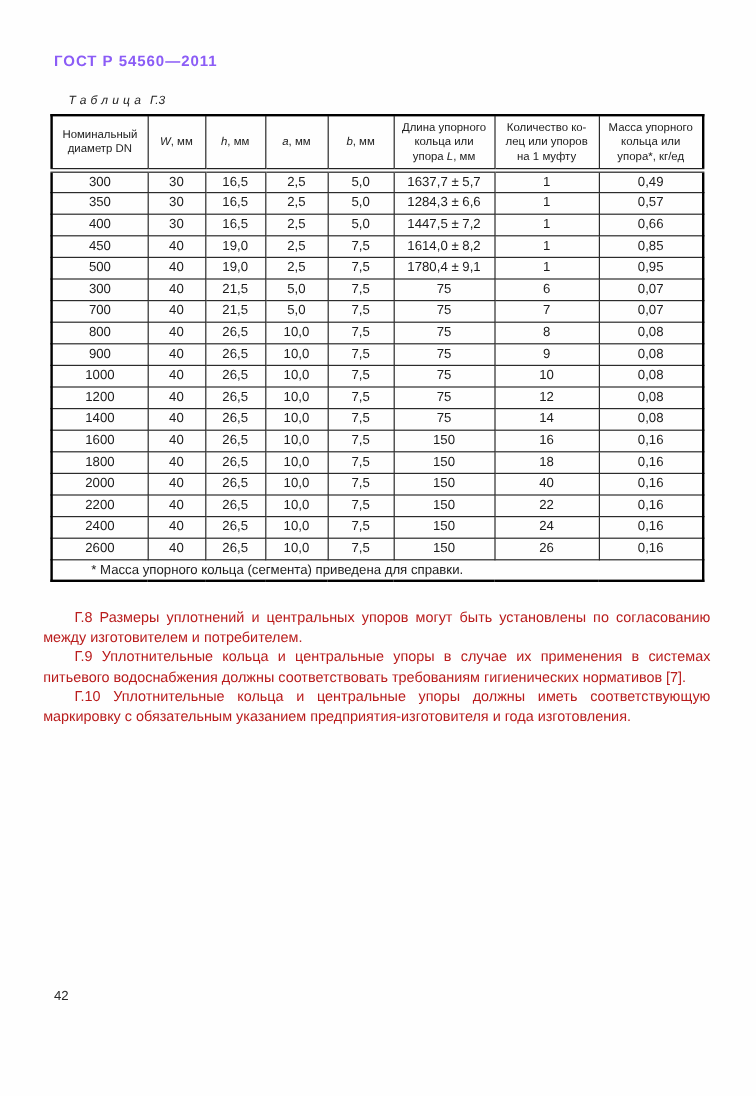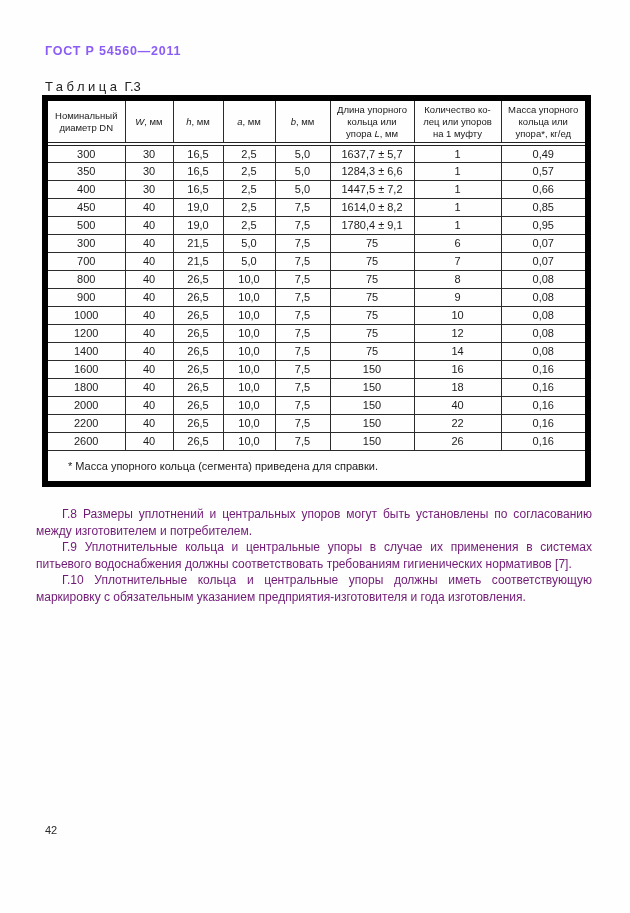--- a/index.html
+++ b/index.html
@@ -19,32 +19,33 @@
   .doc-header {
     position: absolute;
     left: 45px; top: 44px;
     font-size: 12.5px;
     font-weight: bold;
     letter-spacing: 0.8px;
     color: #8b5cf6;
   }
   .table-caption {
     position: absolute;
-    left: 45px; top: 79px;
-    font-size: 13px;
+    left: 57px; top: 79px;
+    font-size: 10px;
     color: #222;
+    font-style: italic;
   }
   .caption-word { letter-spacing: 3.5px; margin-right: 4px; }
   table.g3 {
     position: absolute;
     left: 42px; top: 95px;
     width: 543px;
     border-collapse: collapse;
     table-layout: fixed;
-    border: 6px solid #000000;
+    border: 2px solid #000000;
   }
   table.g3 col.c1 { width: 80px; }
   table.g3 col.c2 { width: 48px; }
   table.g3 col.c3 { width: 50px; }
   table.g3 col.c4 { width: 52px; }
   table.g3 col.c5 { width: 55px; }
   table.g3 col.c6 { width: 84px; }
   table.g3 col.c7 { width: 87px; }
   table.g3 col.c8 { width: 87px; }
   table.g3 th {
@@ -64,33 +65,33 @@
     height: 18px;
     border: 1px solid #2b2b2b;
     font-size: 11px;
     text-align: center;
     vertical-align: middle;
     padding: 0 2px;
     color: #1b1b1b;
     white-space: nowrap;
   }
   table.g3 tr.footnote-row td {
-    height: 34px;
+    height: 18px;
     text-align: left;
-    padding-left: 20px;
+    padding-left: 32px;
     font-size: 11px;
   }
   .paragraphs {
     position: absolute;
     left: 36px; top: 506px;
     width: 556px;
     font-size: 12px;
     line-height: 16.5px;
     text-align: justify;
-    color: #701a75;
+    color: #b91c1c;
   }
   .paragraphs p { text-indent: 26px; }
   .page-number {
     position: absolute;
     left: 45px; top: 824px;
     font-size: 11px;
     color: #2a2a2a;
   }
 </style>
 </head>
@@ -282,20 +283,30 @@
           <td>2200</td>
           <td>40</td>
           <td>26,5</td>
           <td>10,0</td>
           <td>7,5</td>
           <td>150</td>
           <td>22</td>
           <td>0,16</td>
         </tr>
         <tr>
+          <td>2400</td>
+          <td>40</td>
+          <td>26,5</td>
+          <td>10,0</td>
+          <td>7,5</td>
+          <td>150</td>
+          <td>24</td>
+          <td>0,16</td>
+        </tr>
+        <tr>
           <td>2600</td>
           <td>40</td>
           <td>26,5</td>
           <td>10,0</td>
           <td>7,5</td>
           <td>150</td>
           <td>26</td>
           <td>0,16</td>
         </tr>
       </tbody>

